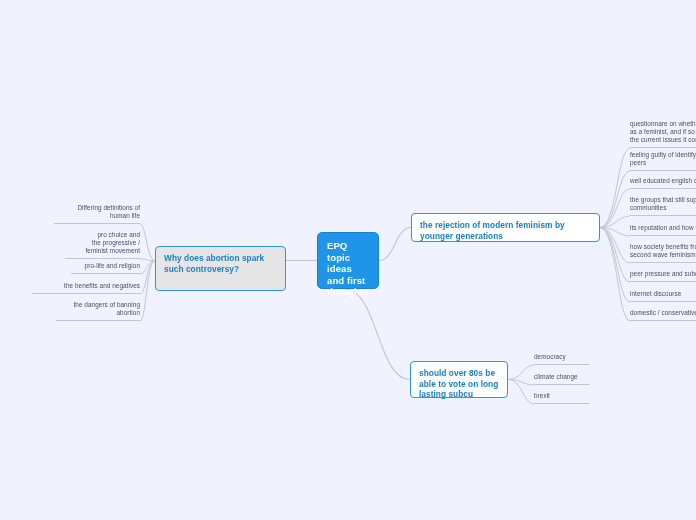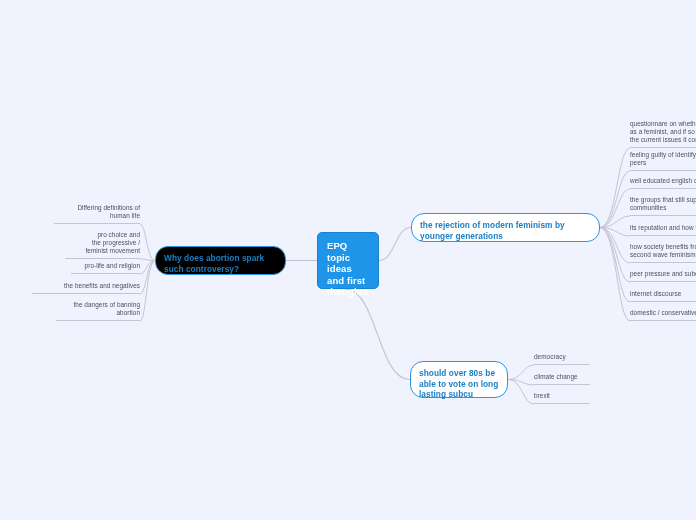--- a/index.html
+++ b/index.html
@@ -42,21 +42,21 @@
     padding: 7px 8px 16px 9px;
     letter-spacing: 0.1px;
   }
 
   
   .branch-node {
     position: absolute;
     box-sizing: border-box;
     background: #ffffff;
     border: 1.4px solid #2b95e0;
-    border-radius: 13px;
+    border-radius: 4px;
     color: #1a7fc4;
     font-weight: bold;
     font-size: 8.3px;
     line-height: 10.5px;
     padding: 6px 7px 6px 8px;
     letter-spacing: 0.05px;
   }
 
   
   .leaf {
@@ -97,21 +97,21 @@
       <path d="M 600 227.5 C 616.5 227.5, 617.4 263, 630 263" fill="none" stroke="#c3c6d2" stroke-width="1"></path>
       <path d="M 600 227.5 C 616.5 227.5, 617.4 282, 630 282" fill="none" stroke="#c3c6d2" stroke-width="1"></path>
       <path d="M 600 227.5 C 616.5 227.5, 617.4 302, 630 302" fill="none" stroke="#c3c6d2" stroke-width="1"></path>
       <path d="M 600 227.5 C 616.5 227.5, 617.4 321, 630 321" fill="none" stroke="#c3c6d2" stroke-width="1"></path>
       <path d="M 344.9 289 C 377.45 289, 377.45 379.5, 410 379.5" fill="none" stroke="#c3c6d2" stroke-width="1.1"></path>
       <path d="M 508 379.5 C 522.3 379.5, 523.08 365, 534 365" fill="none" stroke="#c3c6d2" stroke-width="1"></path>
       <path d="M 508 379.5 C 522.3 379.5, 523.08 385, 534 385" fill="none" stroke="#c3c6d2" stroke-width="1"></path>
       <path d="M 508 379.5 C 522.3 379.5, 523.08 404, 534 404" fill="none" stroke="#c3c6d2" stroke-width="1"></path>
     </svg>
 <div class="center-node" style="left: 317px; top: 232px; width: 62px; height: 57px; background: rgb(30, 149, 232); color: rgb(255, 255, 255);">EPQ topic ideas and first thoughts</div>
-    <div class="branch-node" style="left: 155px; top: 246px; width: 131px; height: 29px; border-color: rgb(43, 149, 224); background: #000000; color: rgb(26, 127, 196);">Why does abortion spark such controversy?</div>
+    <div class="branch-node" style="left: 155px; top: 246px; width: 131px; height: 45px; border-color: rgb(43, 149, 224); background: #e5e5e5; color: rgb(26, 127, 196);">Why does abortion spark such controversy?</div>
     <div class="leaf leftal" style="left: 54px; top: 204px; width: 86px;">Differing definitions of
 human life</div>
     <div class="leaf leftal" style="left: 65px; top: 231px; width: 75px;">pro choice and
 the progressive /
 feminist movement</div>
     <div class="leaf leftal" style="left: 71px; top: 262px; width: 69px;">pro-life and religion</div>
     <div class="leaf leftal" style="left: 32px; top: 282px; width: 108px;">the benefits and negatives</div>
     <div class="leaf leftal" style="left: 56px; top: 301px; width: 84px;">the dangers of banning
 abortion</div>
     <div class="branch-node" style="left: 411px; top: 213px; width: 189px; height: 29px; border-color: rgb(43, 149, 224); background: rgb(255, 255, 255); color: rgb(26, 127, 196);">the rejection of modern feminism by younger generations</div>

